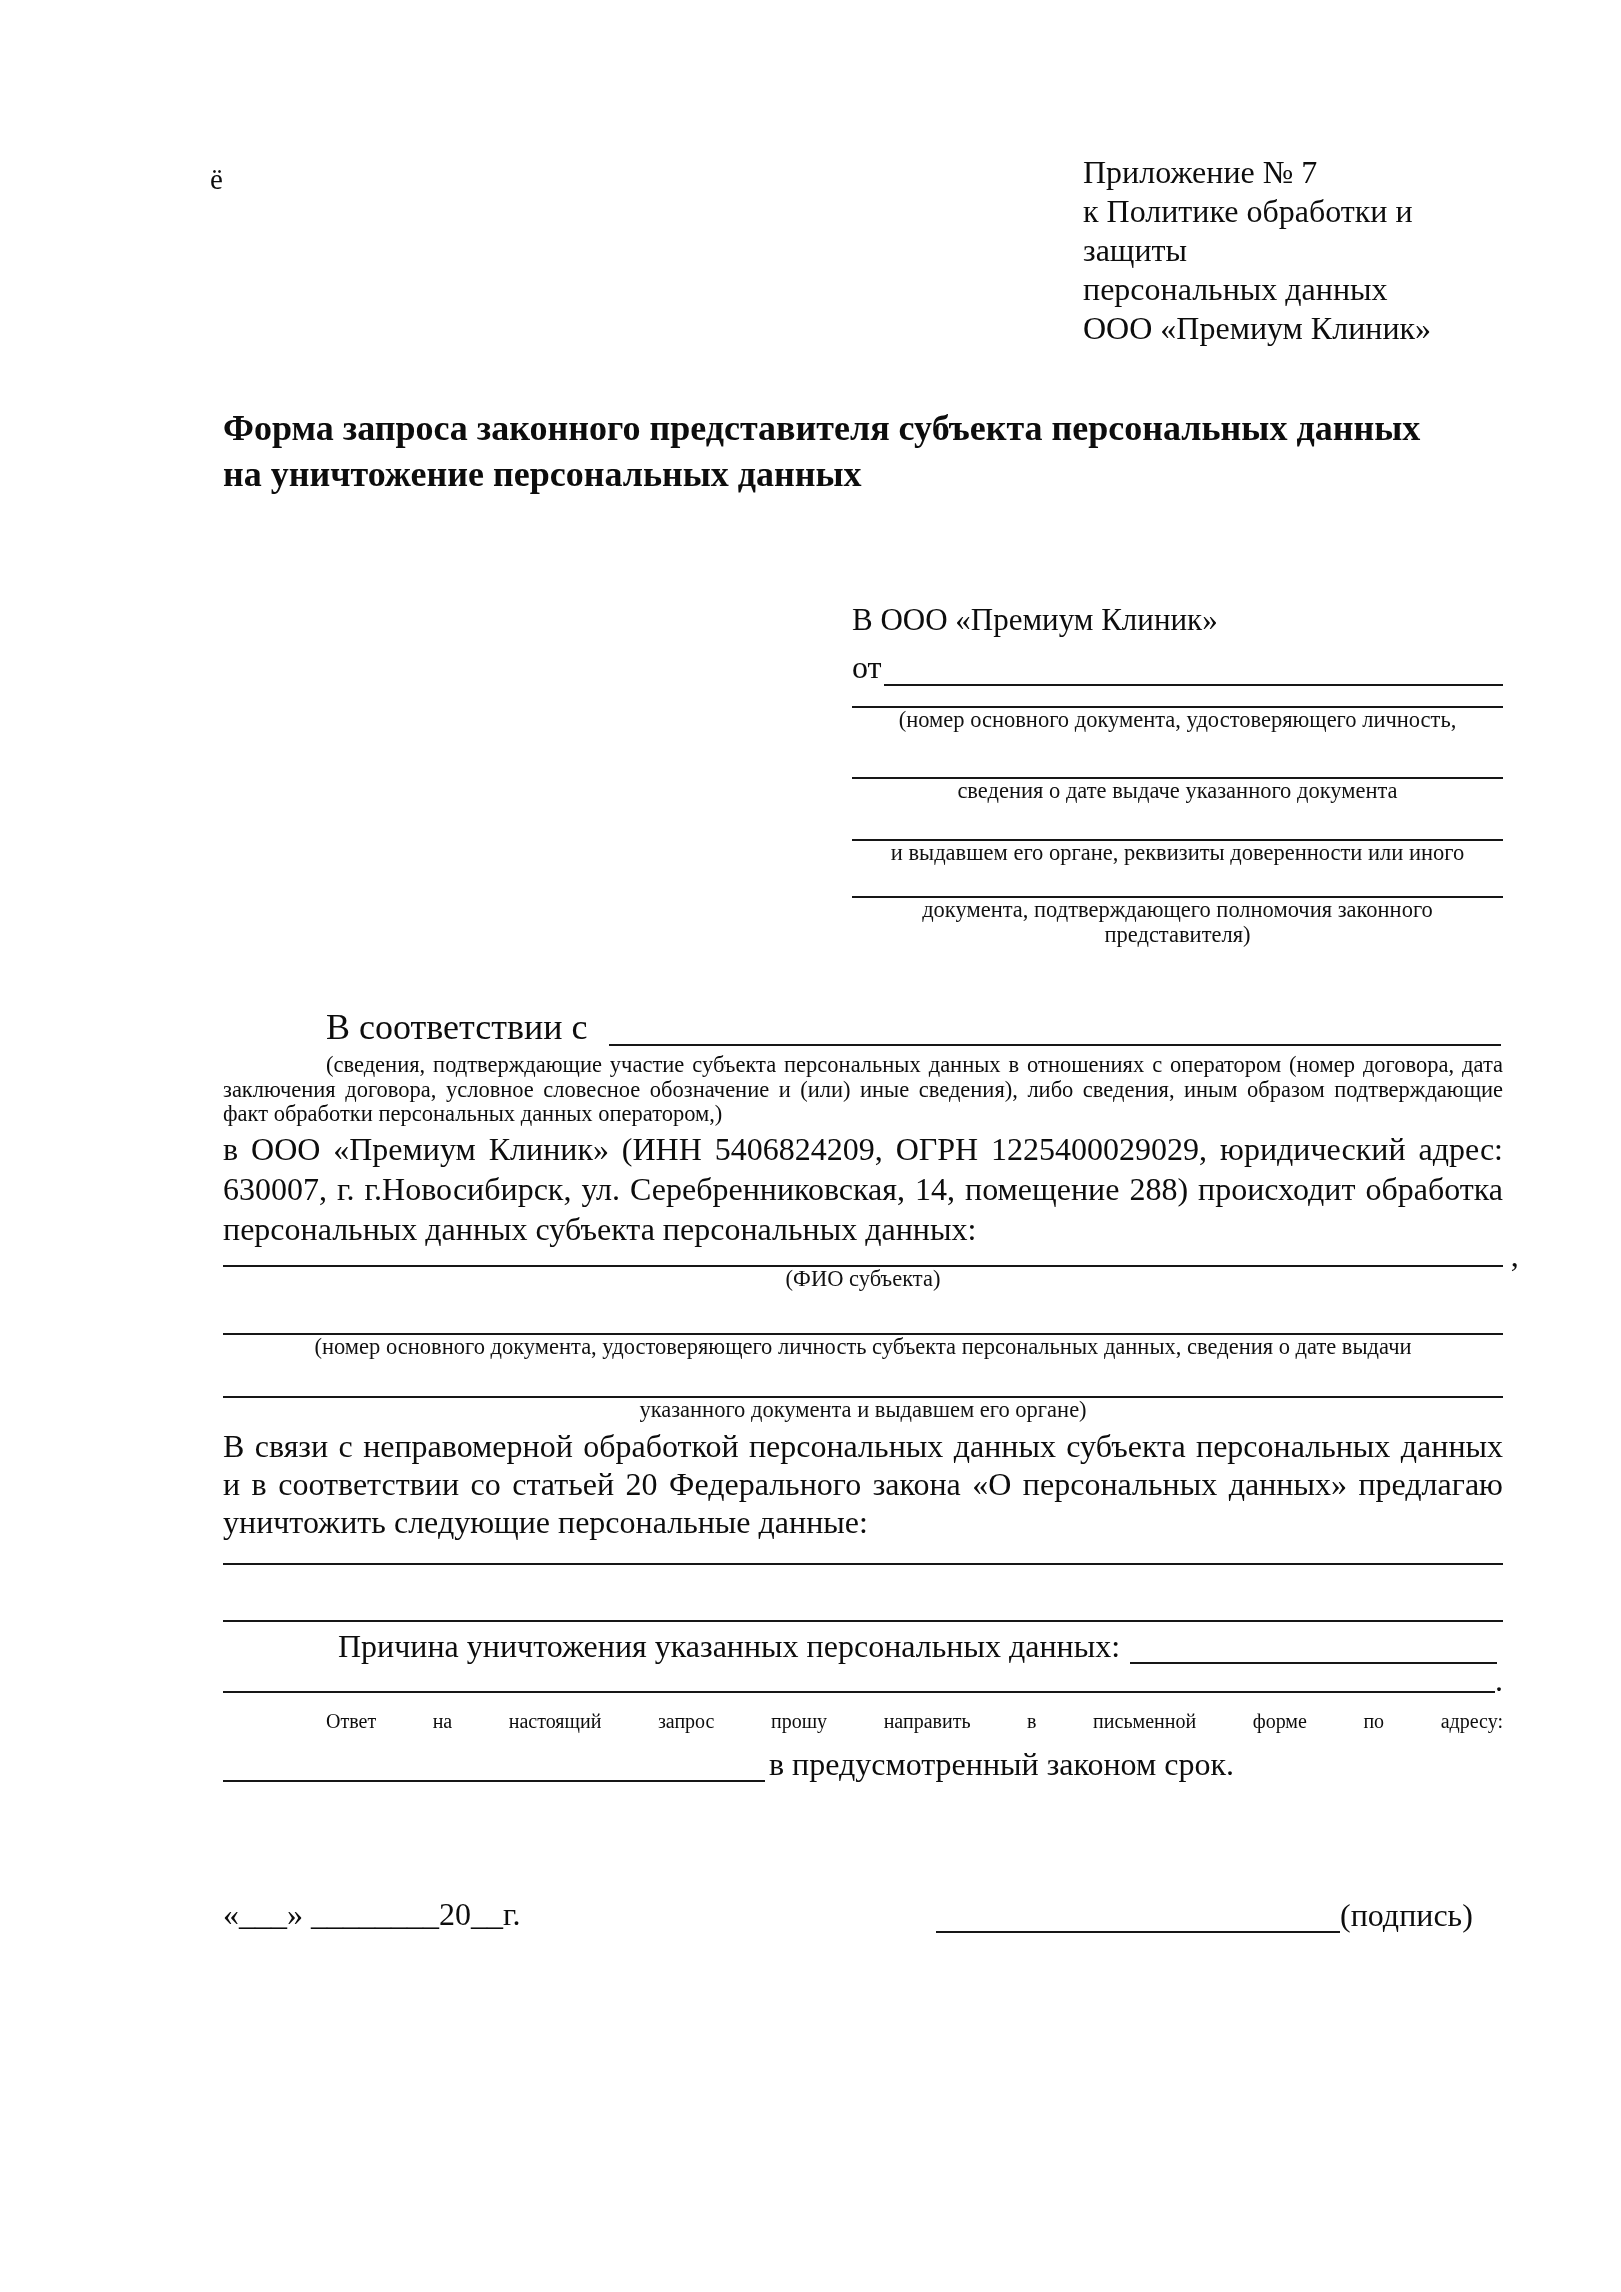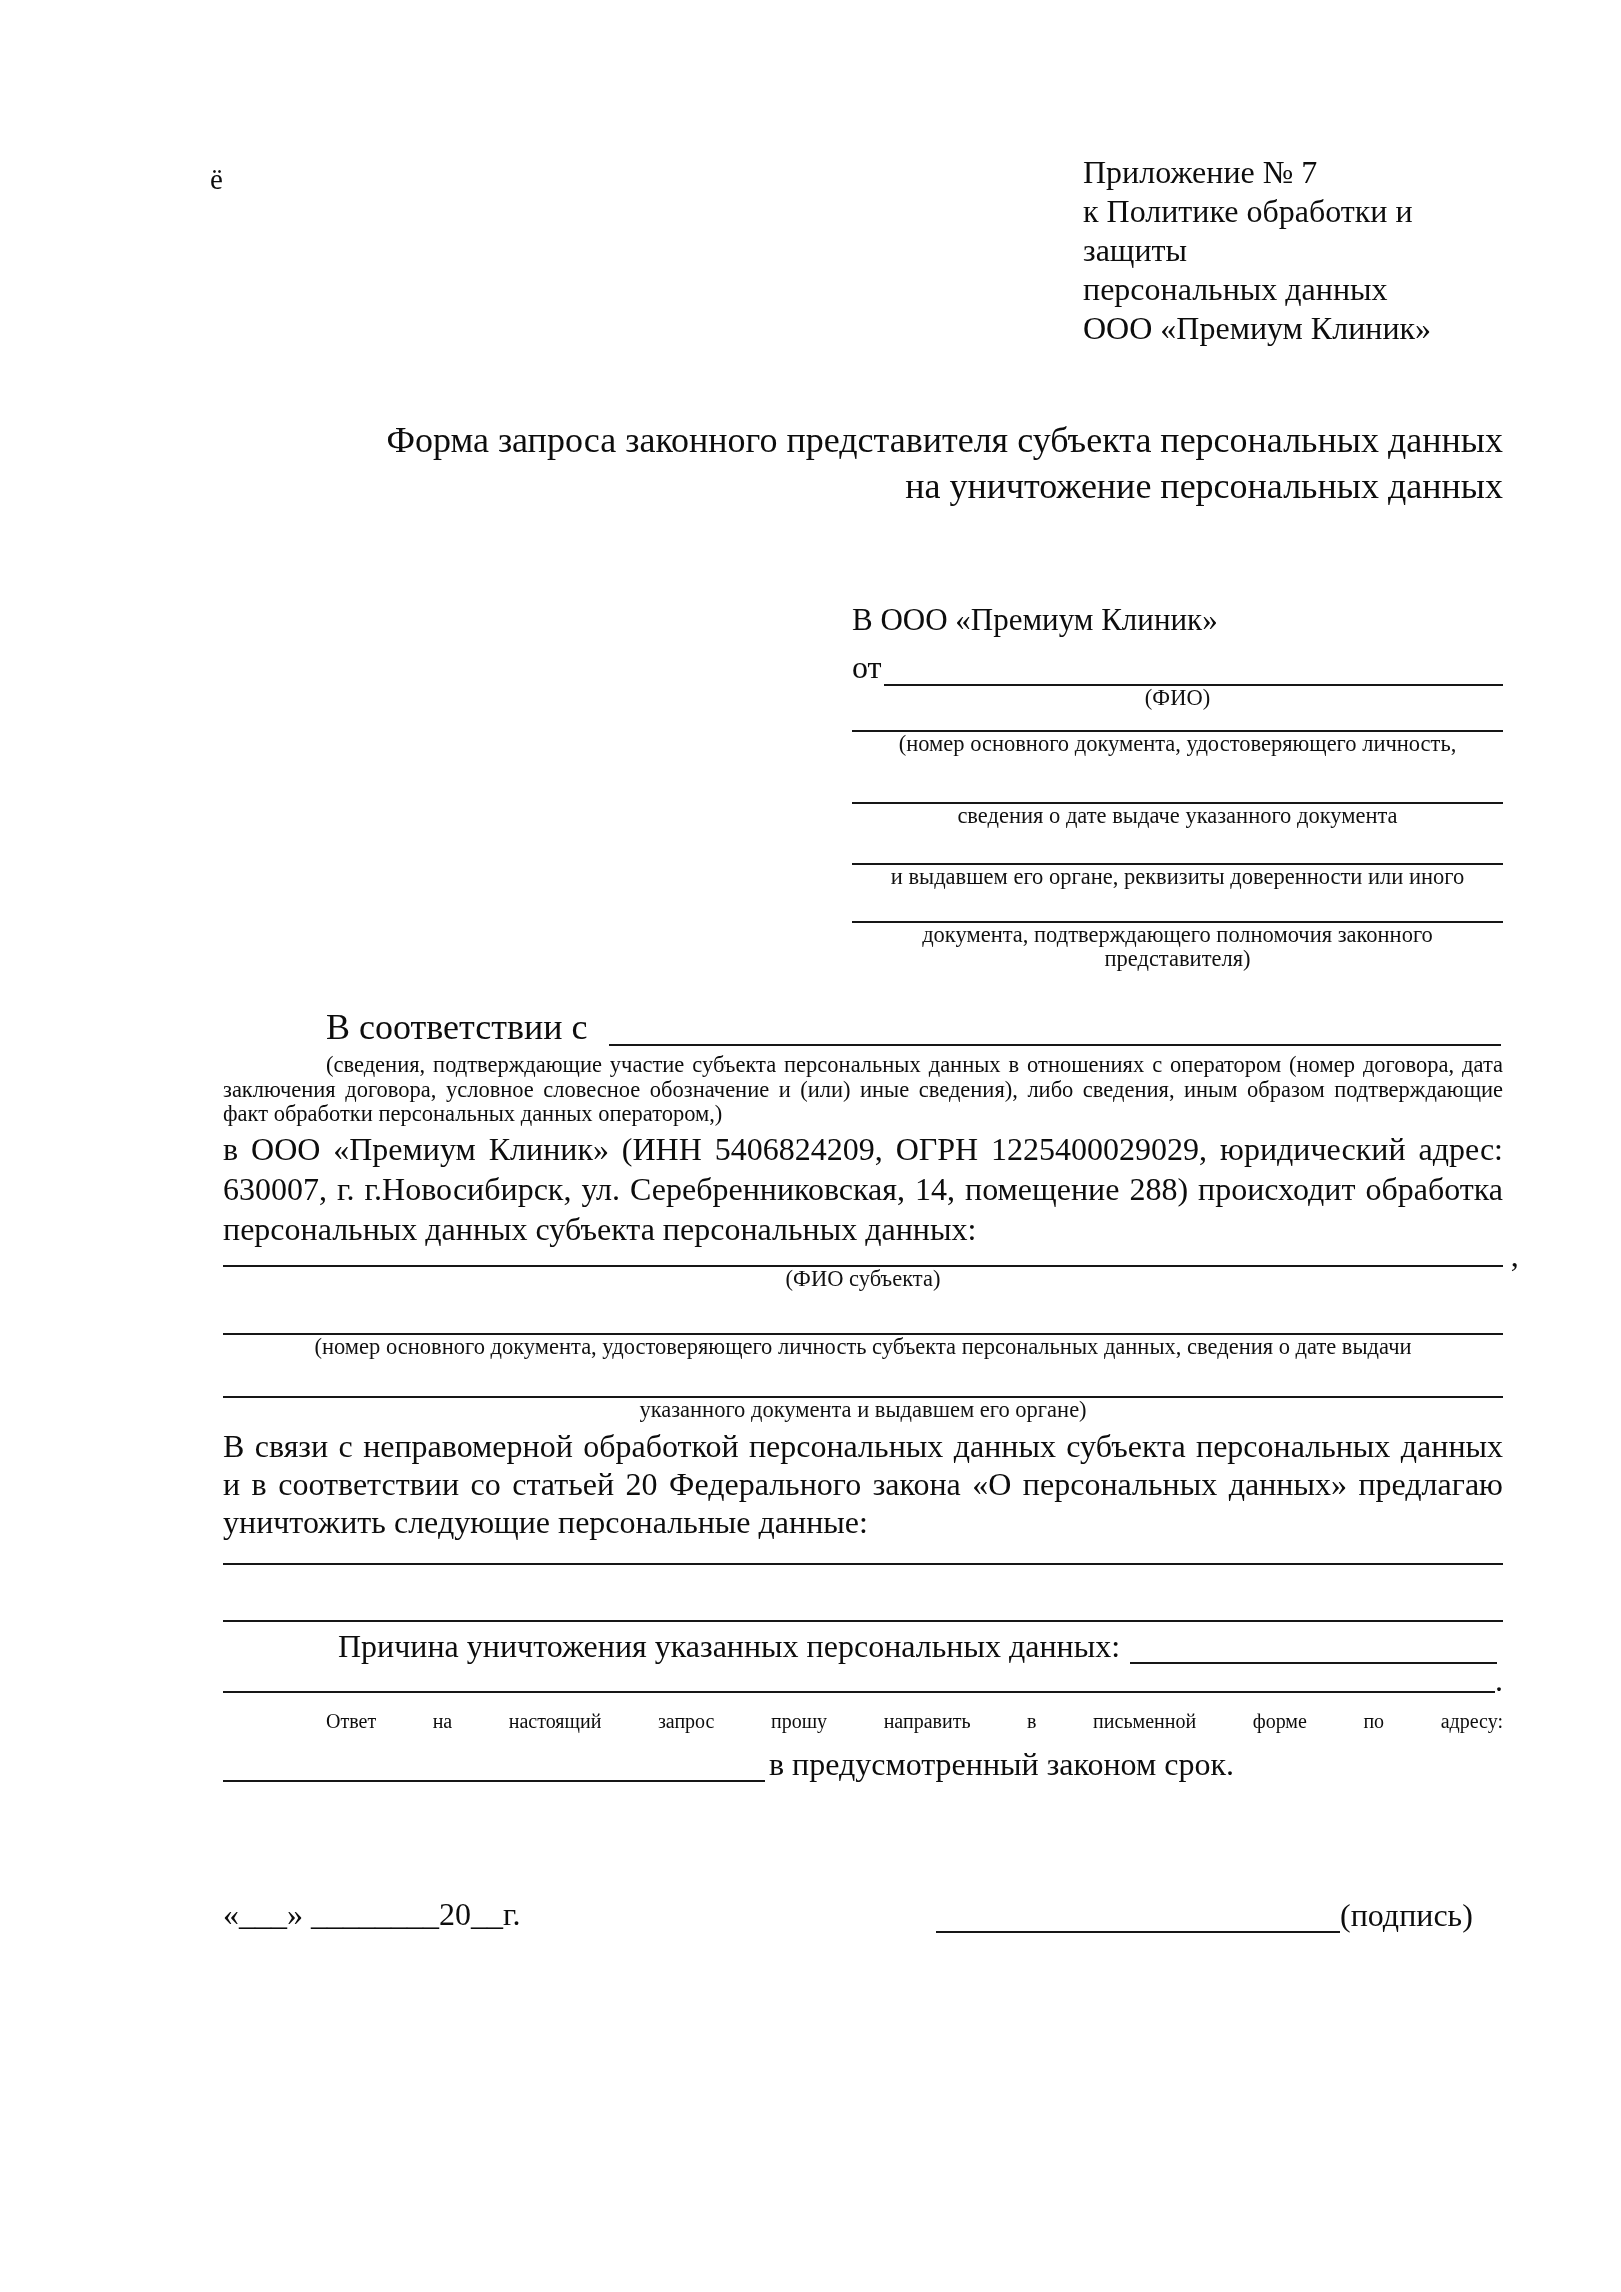--- a/index.html
+++ b/index.html
@@ -15,22 +15,22 @@
   .abs{position:absolute;}
   .body-text{font-size:32px;line-height:38px;}
   .cap{font-size:22.5px;line-height:24.5px;text-align:center;color:#111;}
   .fill{border-bottom:2.9px solid #161616;}
   .hline{border-top:2.9px solid #161616;height:0;}
 
   #yo{left:210px;top:165px;font-size:29px;line-height:29px;}
 
   #header-note{left:1083px;top:153px;width:436px;font-size:32px;line-height:39px;}
 
-  #title{left:223px;top:405px;width:1280px;text-align:right;
-         font-weight:normal;font-size:36px;line-height:46px;margin-top:12px;}
+  #title{left:223px;top:405px;width:1280px;text-align:left;
+         font-weight:bold;font-size:36px;line-height:46px;}
 
   #addressee{left:852px;top:598px;width:651px;}
   .to-line{font-size:31px;line-height:43px;}
   .from-row{display:flex;height:45px;}
   .from-row .lbl{font-size:32px;line-height:37px;align-self:flex-end;margin-right:2px;}
   .from-row .fill{flex:1;align-self:stretch;}
   .f-blank1{height:19.6px;border-bottom:2.9px solid #161616;}
   .f-blank2{height:45px;border-bottom:2.9px solid #161616;}
   .f-blank3{height:35px;border-bottom:2.9px solid #161616;}
   .f-blank4{height:31px;border-bottom:2.9px solid #161616;}
@@ -96,21 +96,20 @@
     <div>Форма запроса законного представителя субъекта персональных данных</div>
     <div>на уничтожение персональных данных</div>
   </div>
 
   <div id="addressee" class="abs">
     <div class="to-line">В ООО «Премиум Клиник»</div>
     <div class="from-row">
       <span class="lbl">от</span>
       <span class="fill"></span>
     </div>
-    <div class="cap">(ФИО)</div>
     <div class="f-blank1"></div>
     <div class="cap">(номер основного документа, удостоверяющего личность,</div>
     <div class="f-blank2"></div>
     <div class="cap">сведения о дате выдаче указанного документа</div>
     <div class="f-blank3"></div>
     <div class="cap">и выдавшем его органе, реквизиты доверенности или иного</div>
     <div class="f-blank4"></div>
     <div class="cap">документа, подтверждающего полномочия законного представителя)</div>
   </div>
 

